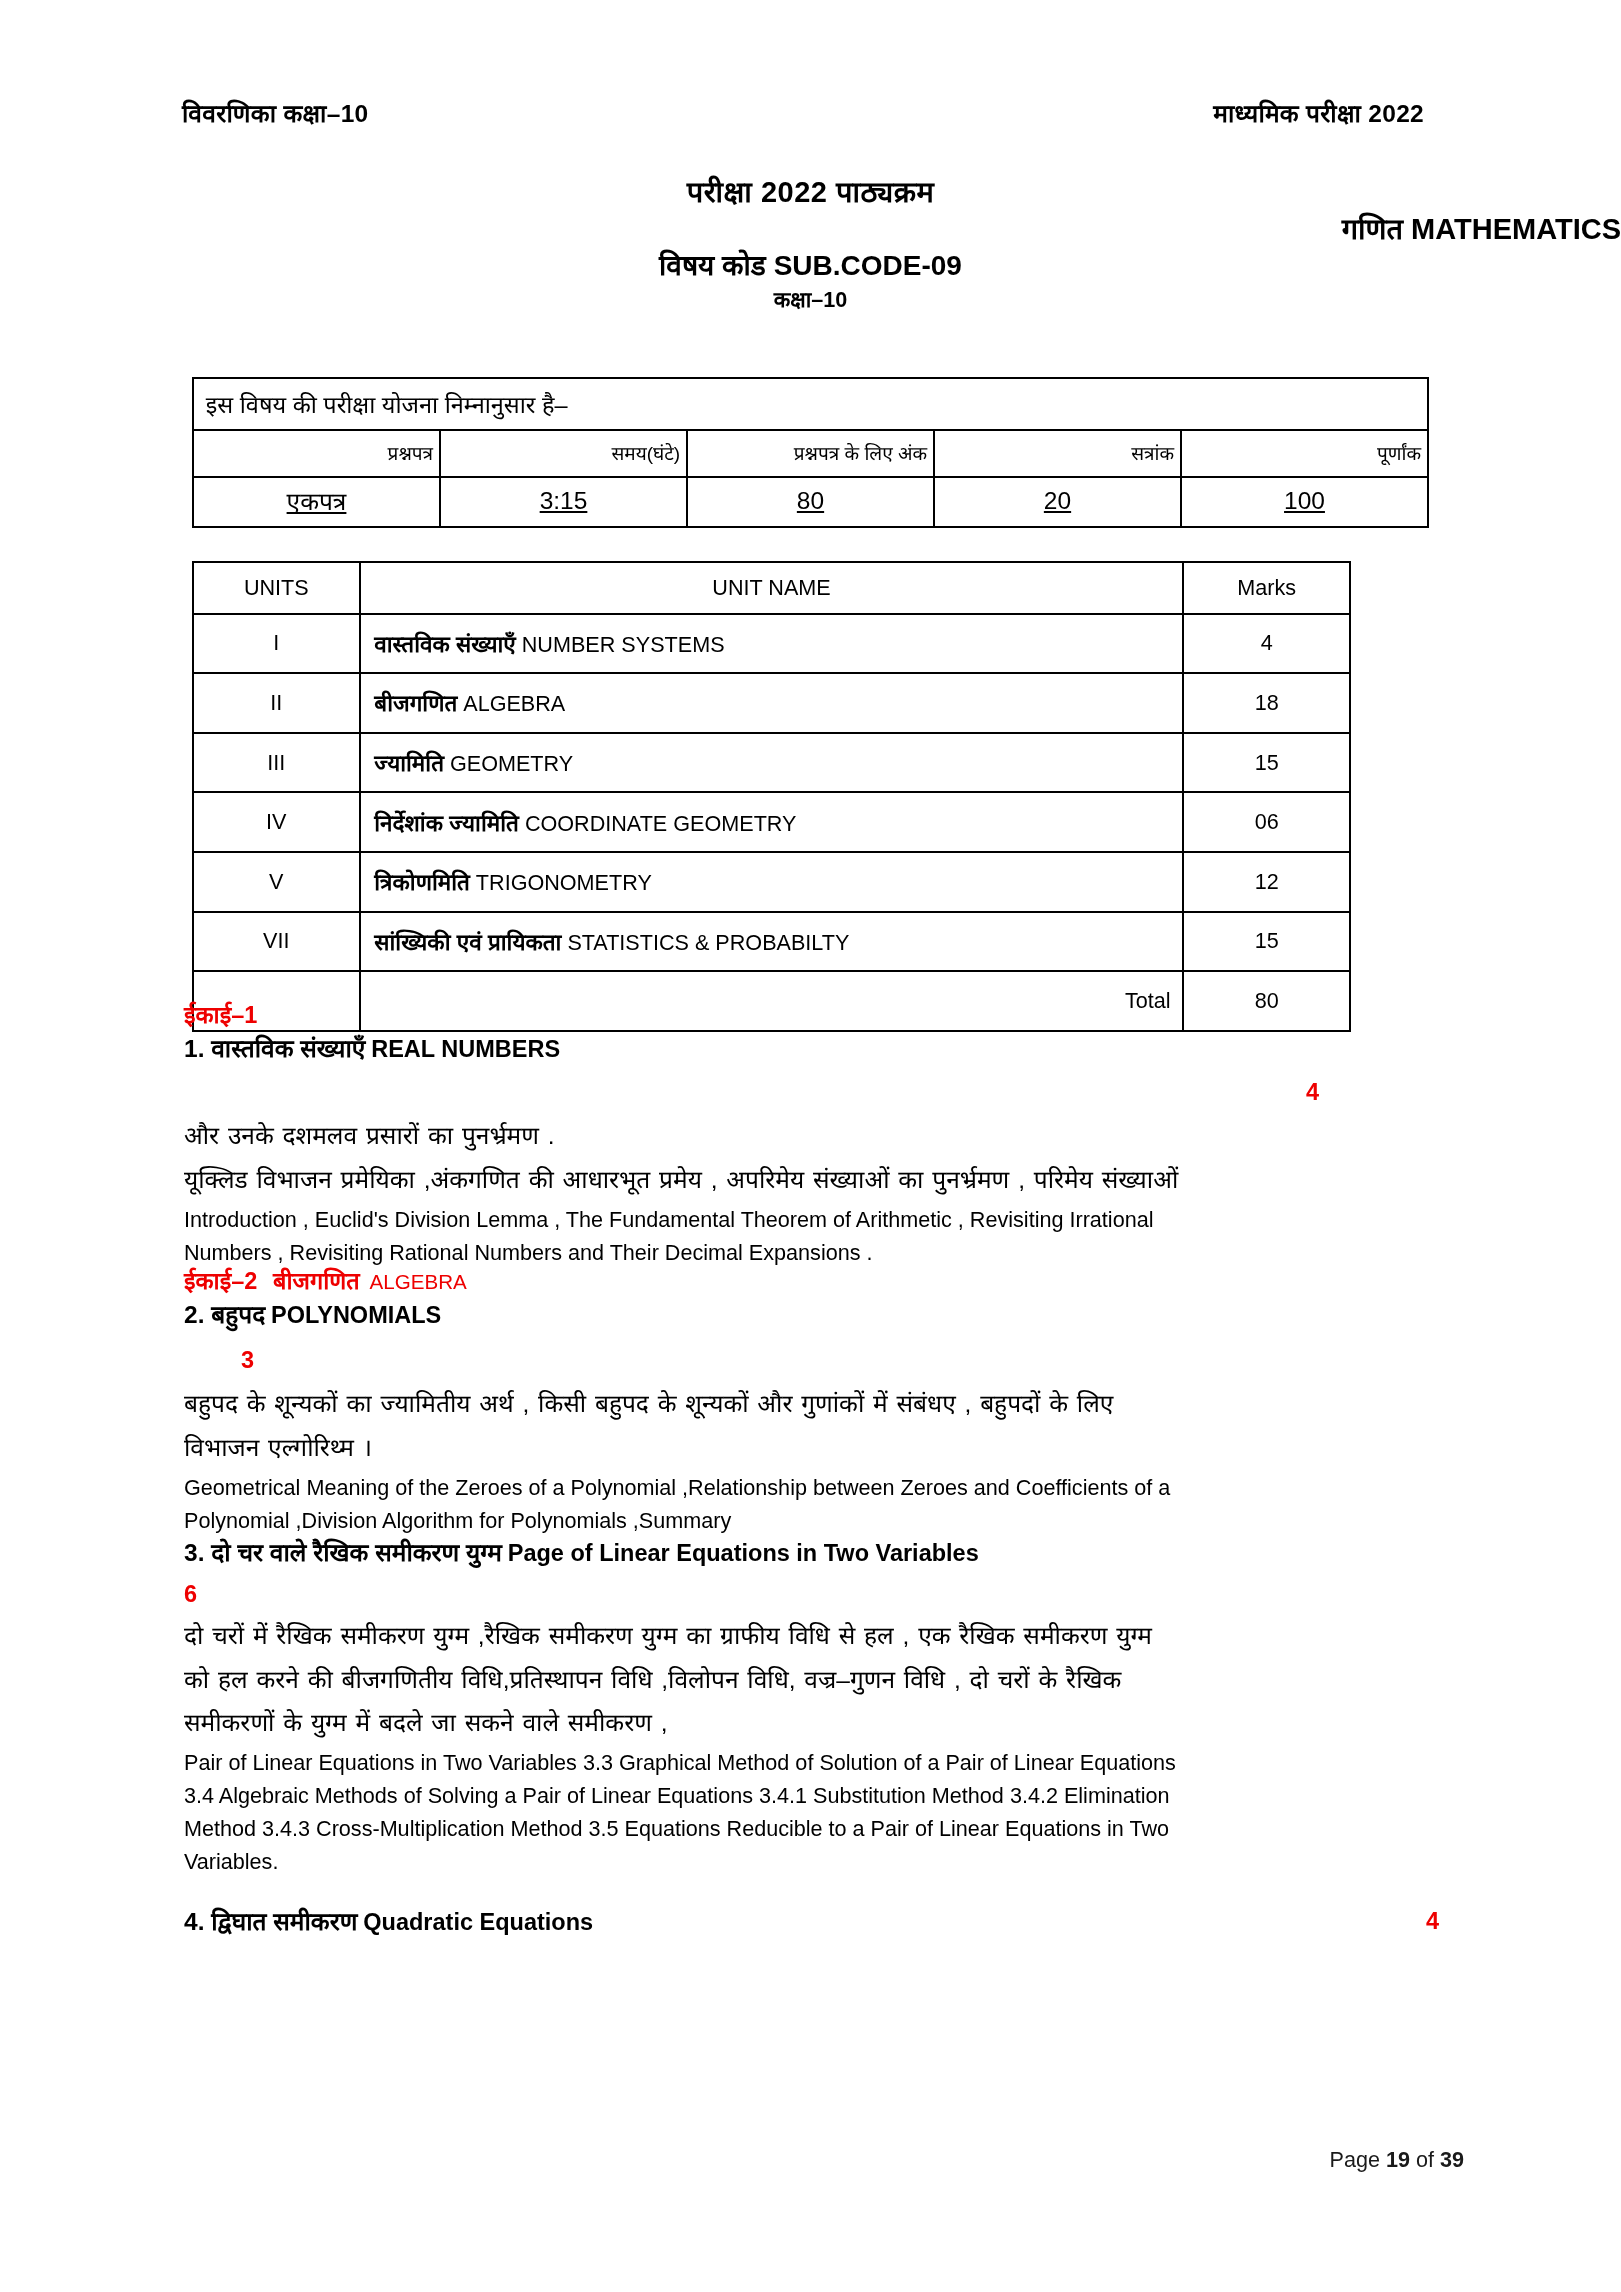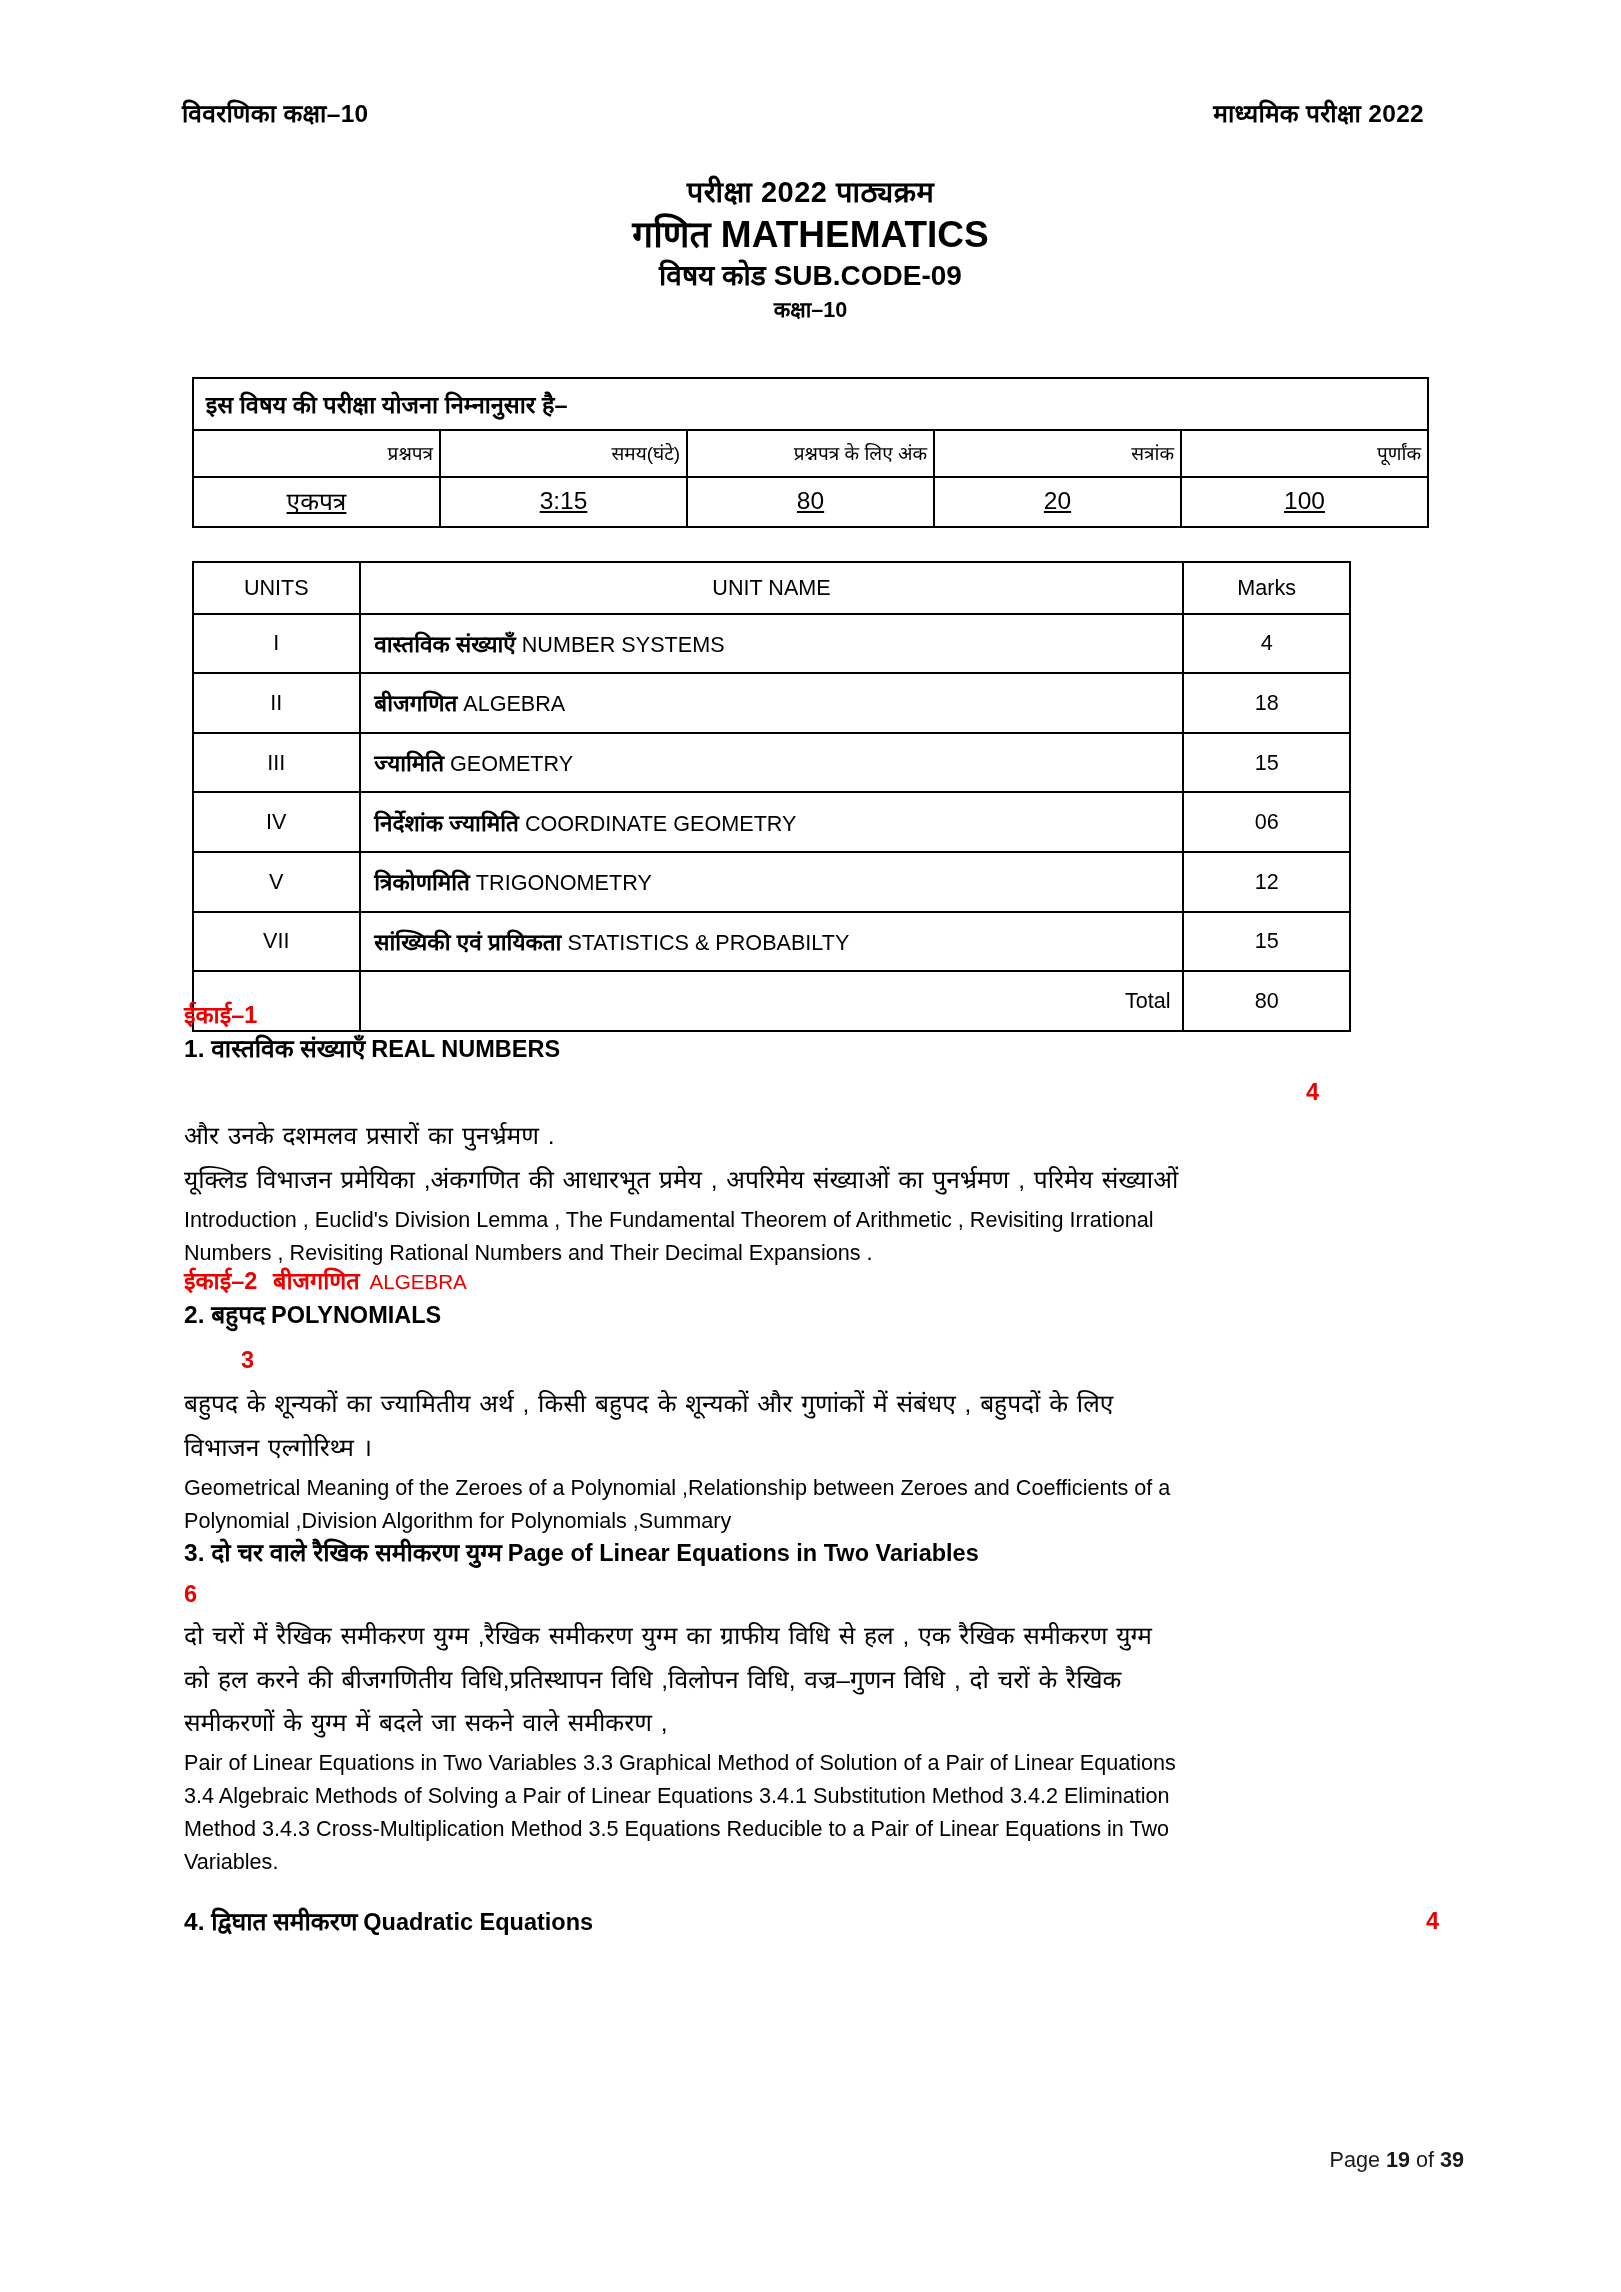--- a/index.html
+++ b/index.html
@@ -47,22 +47,23 @@
     right: 0;
     text-align: center;
     line-height: 1.28;
   }
   .title-line1 {
     font-size: 29px;
     font-weight: bold;
     letter-spacing: 0.5px;
   }
   .title-line2 {
-    font-size: 37px;
-    font-weight: bold;
+    font-size: 29px;
+    font-weight: bold;
+    text-align: right;
   }
   .title-line3 {
     font-size: 28px;
     font-weight: bold;
   }
   .title-line4 {
     font-size: 21.6px;
     font-weight: bold;
     margin-top: 2px;
   }
@@ -79,21 +80,21 @@
     table-layout: fixed;
   }
   .plan-table td {
     border: 2px solid #000;
     padding: 5.9px 9.8px;
     font-size: 22.5px;
     vertical-align: middle;
   }
   .plan-table .plan-head-cell {
     text-align: left;
-    font-weight: bold;
+    font-weight: normal;
     padding: 8.8px 11.8px;
     font-size: 23.5px;
   }
   .plan-table .hcell {
     text-align: right;
     font-size: 19px;
     padding: 9.8px 5.9px;
   }
   .plan-table .vcell {
     text-align: center;

